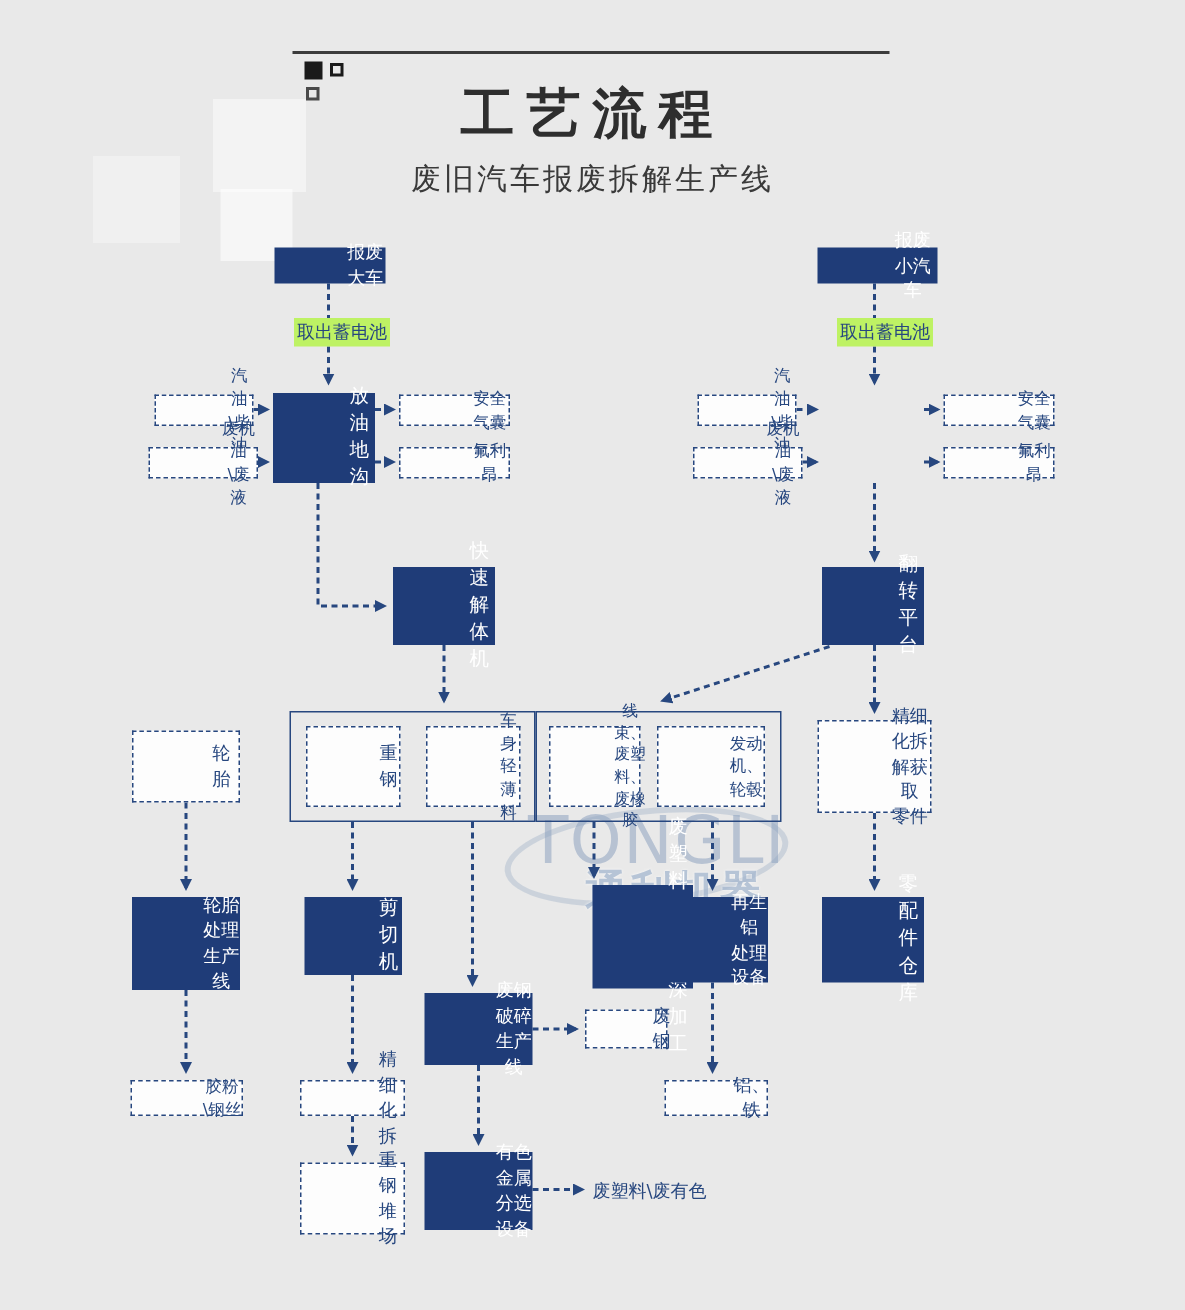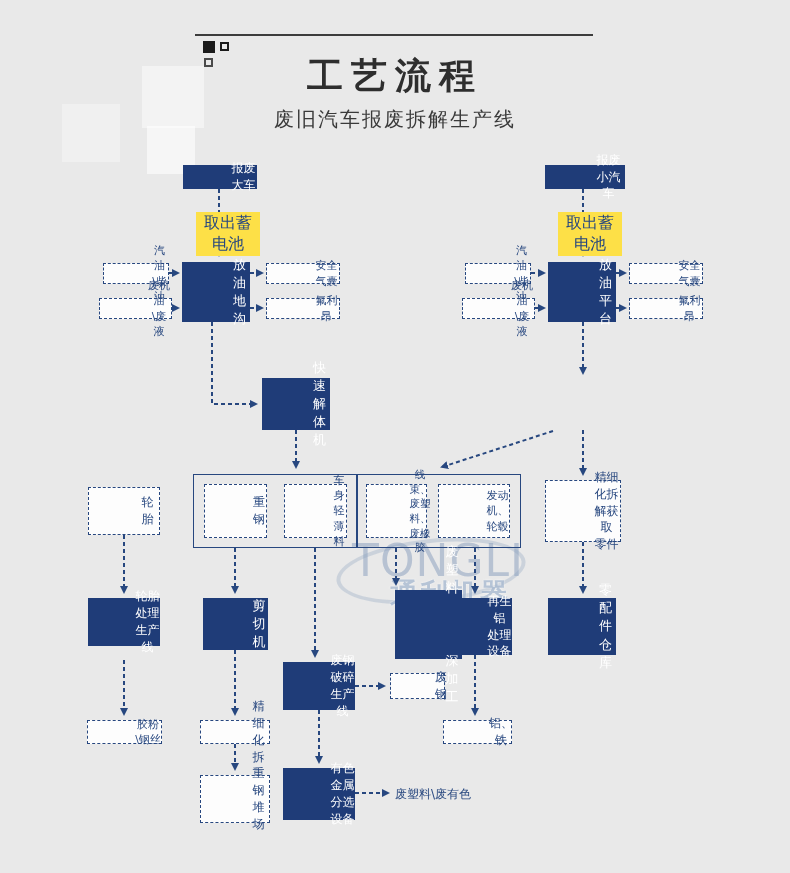--- a/index.html
+++ b/index.html
@@ -37,32 +37,32 @@
   .arrows { position:absolute; left:0; top:0; z-index:2; }
 
   
   .node { position:absolute; display:flex; align-items:center; justify-content:center;
           text-align:center; white-space:pre-line; line-height:1.4; z-index:3;padding-left:47px; }
   .solid { background:#1f3c78; color:#ffffff; font-size:13px; }
   .dashed { background:#fdfdfd; border:1px dashed #27477f; color:#27477f; font-size:11px; }
   .group { position:absolute; border:1px solid #27477f; z-index:2; }
   .g1 { left:193px; top:474px; width:164px; height:74px; }
   .g2 { left:357px; top:474px; width:164px; height:74px; }
-  .arrow-label { position:absolute; background:#fde047; color:#27477f; font-size:16px;
+  .arrow-label { position:absolute; background:#bef264; color:#27477f; font-size:12px;
                  text-align:center; padding:1px 2px; z-index:3; }
   .free-label { position:absolute; color:#27477f; font-size:12px; z-index:3; }
 
   
   .n-bfdc  { left:183px; top:165px; width:74px; height:24px; font-size:12px; }
   .n-bfxqc { left:545px; top:165px; width:80px; height:24px; font-size:12px; }
   .n-fydg  { left:182px; top:262px; width:68px; height:60px; }
   .n-fypt  { left:548px; top:262px; width:68px; height:60px; }
   .n-ksjtj { left:262px; top:378px; width:68px; height:52px; }
   .n-fzpt  { left:548px; top:378px; width:68px; height:52px; }
-  .n-ltcl  { left:88px;  top:598px; width:72px; height:48px; font-size:12px; }
+  .n-ltcl  { left:88px;  top:598px; width:72px; height:62px; font-size:12px; }
   .n-jqj   { left:203px; top:598px; width:65px; height:52px; }
   .n-fsl   { left:363px; top:590px; width:67px; height:69px; font-size:13px;margin-left:32px; }
   .n-zsl   { left:440px; top:598px; width:72px; height:57px; font-size:12px; }
   .n-lpj   { left:548px; top:598px; width:68px; height:57px; }
   .n-fgps  { left:283px; top:662px; width:72px; height:48px; font-size:12px; }
   .n-ysjs  { left:283px; top:768px; width:72px; height:52px; font-size:12px; }
 
   .n-qycy-l { left:103px; top:263px; width:66px; height:21px; }
   .n-fjy-l  { left:99px;  top:298px; width:73px; height:21px; }
   .n-aqqn-l { left:266px; top:263px; width:74px; height:21px; }
@@ -147,23 +147,23 @@
       <path d="M475 655 V714" marker-end="url(#ah)"></path>
     </g>
   </svg>
 
   <div class="group g1"></div>
   <div class="group g2"></div>
 
   <div class="node solid n-bfdc">报废大车</div>
   <div class="node solid n-bfxqc">报废小汽车</div>
   <div class="node solid n-fydg">放油地沟</div>
-  <div class="node solid n-fypt">放油平台</div>
   <div class="node solid n-ksjtj">快速
 解体机</div>
+  <div class="node solid n-fzpt">翻转平台</div>
   <div class="node solid n-ltcl">轮胎处理
 生产线</div>
   <div class="node solid n-jqj">剪切机</div>
   <div class="node solid n-fsl">废塑料
 废橡胶
 深加工</div>
   <div class="node solid n-zsl">再生铝
 处理设备</div>
   <div class="node solid n-lpj">零配件
 仓库</div>

